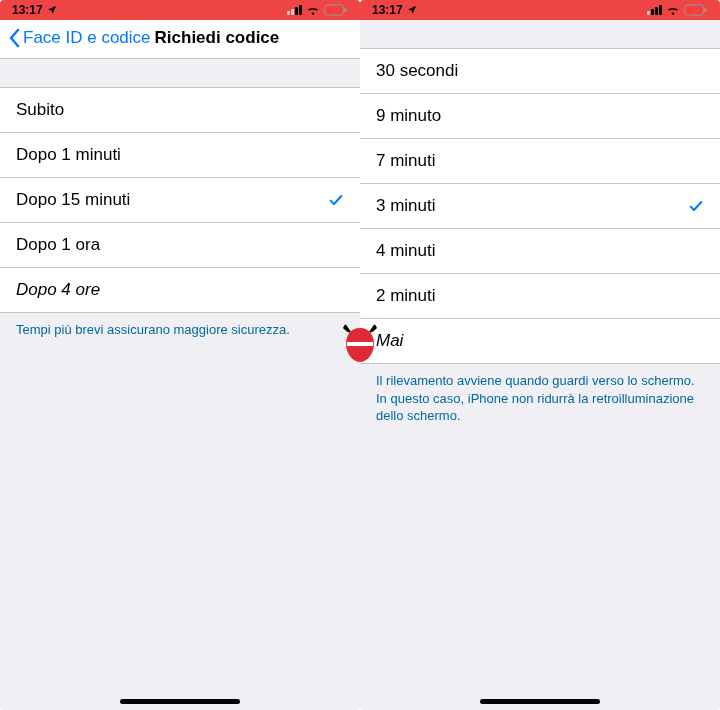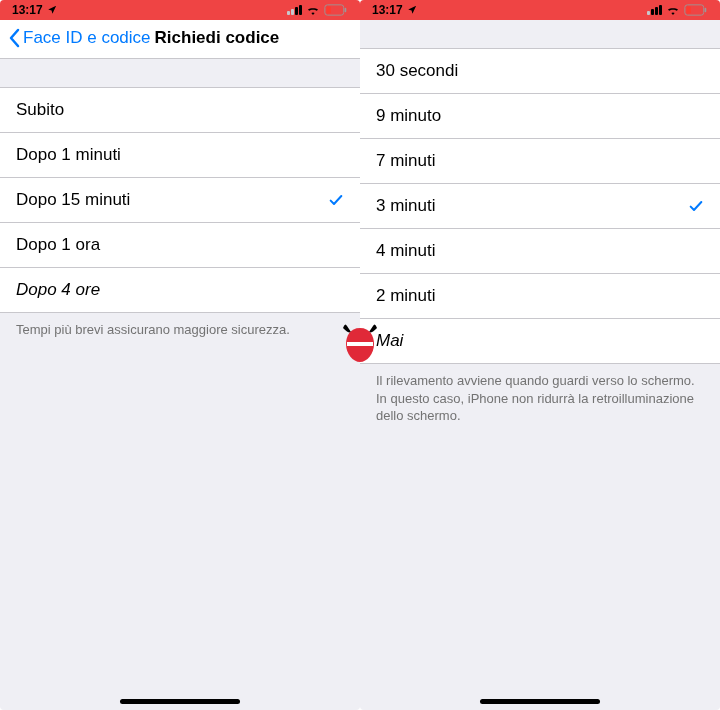--- a/index.html
+++ b/index.html
@@ -78,21 +78,21 @@
       background: #fff;
     }
     .row:last-child { border-bottom: none; font-style: italic; }
     .check {
       width: 16px;
       height: 16px;
       color: #007aff;
     }
     .footer-text {
       font-size: 13px;
-      color: #737373;
+      color: #0369a1;
       padding: 8px 16px 0;
       line-height: 1.35;
     }
     .home-indicator {
       position: absolute;
       bottom: 6px;
       left: 50%;
       transform: translateX(-50%);
       width: 120px;
       height: 5px;

